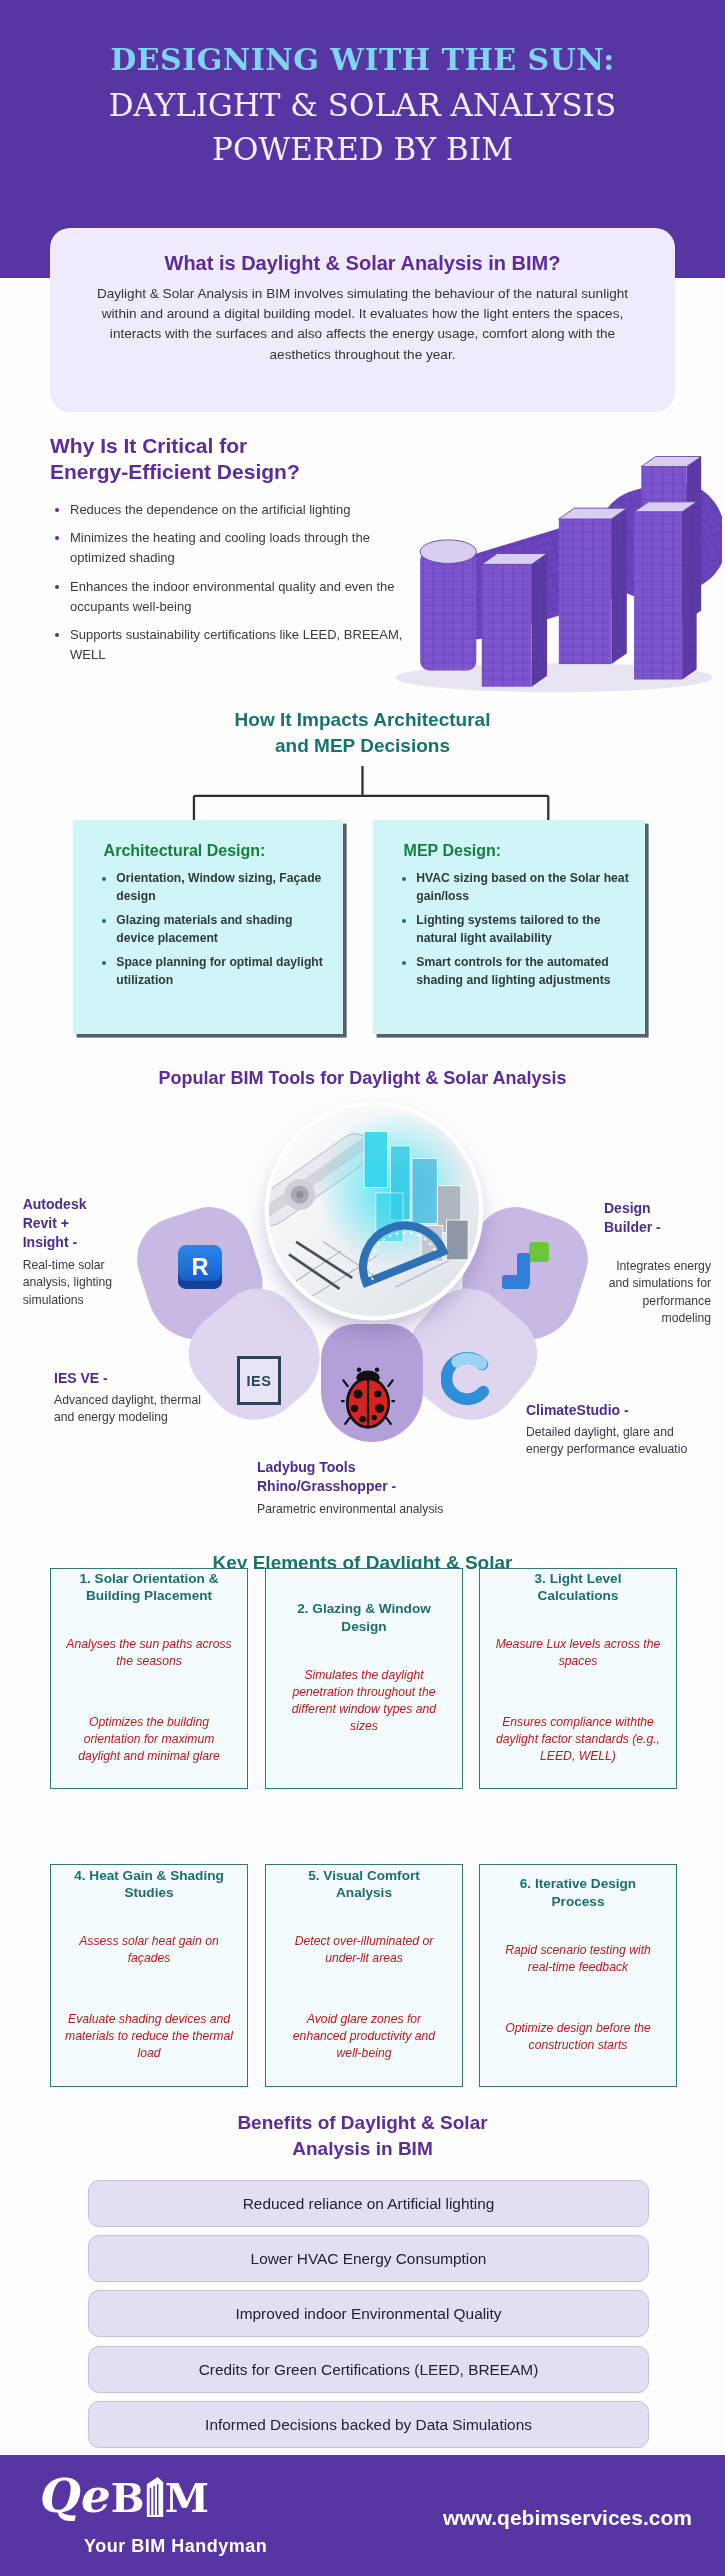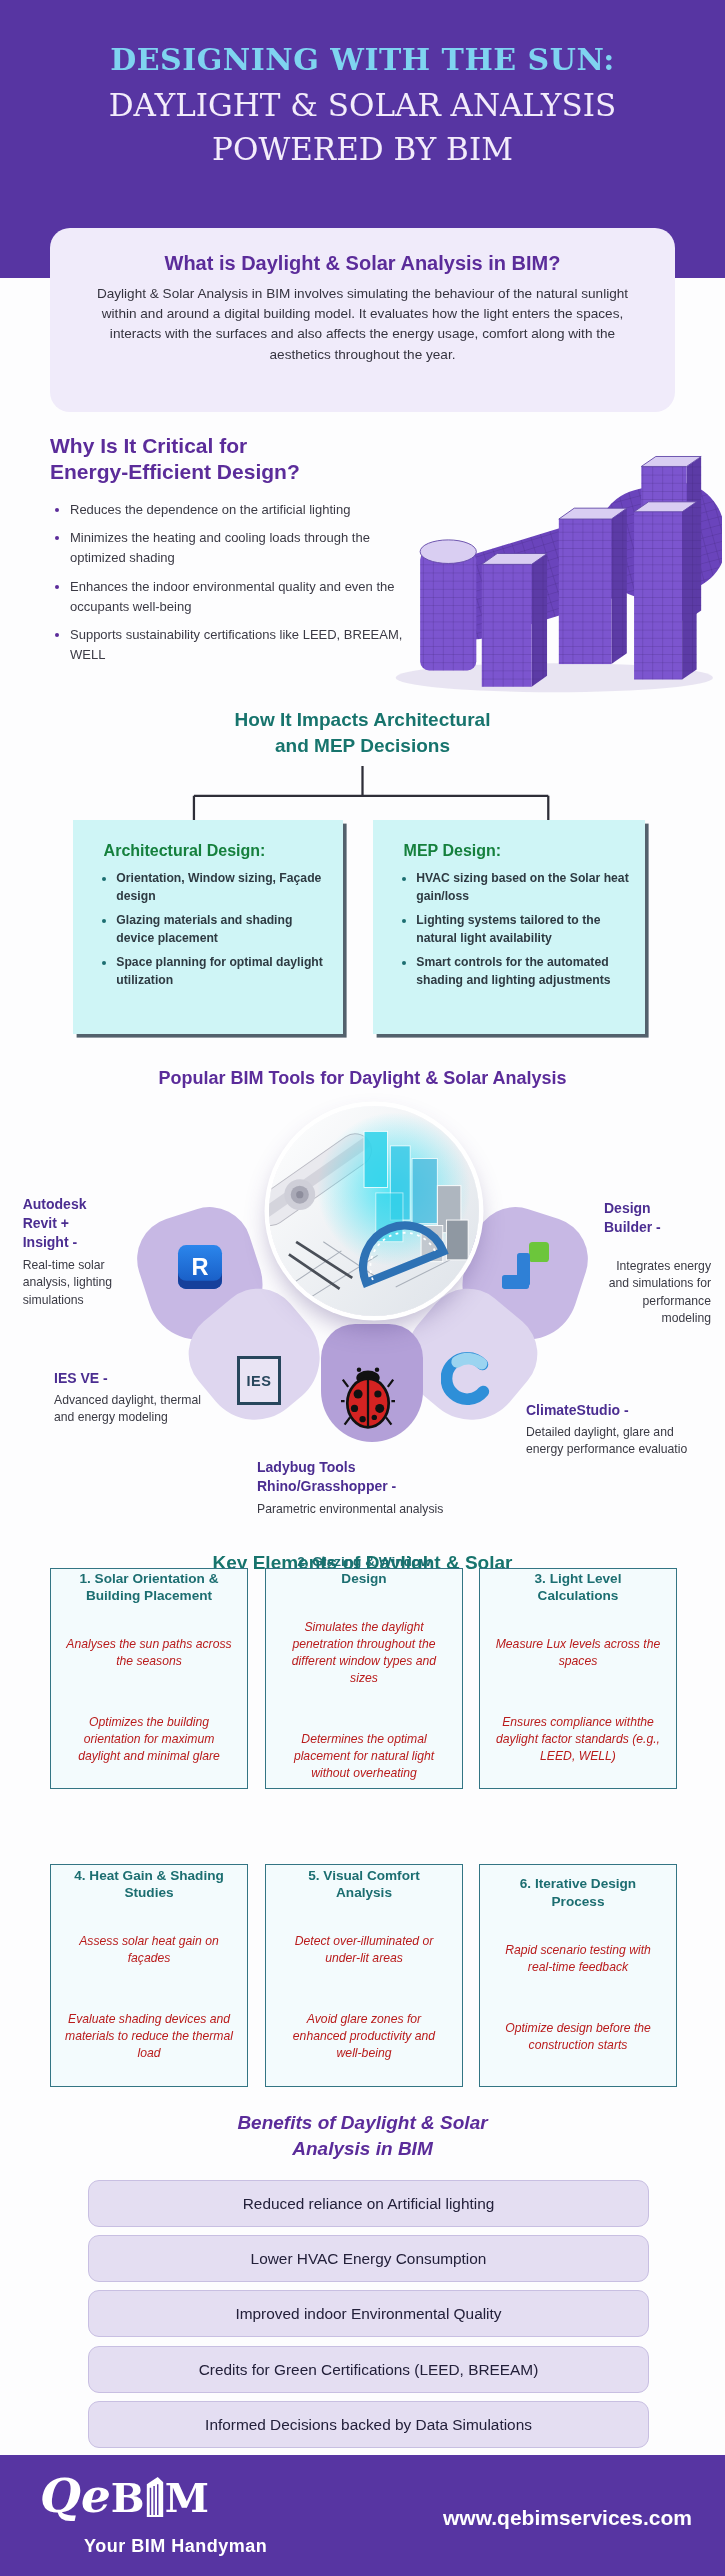--- a/index.html
+++ b/index.html
@@ -80,21 +80,21 @@
           box-sizing:border-box;display:flex;flex-direction:column;justify-content:center;
           padding:9px 12.7px;text-align:center;}
   .el-row1{top:1568px;height:221px;}
   .el-row2{top:1864px;height:223px;}
   .el-c1{left:50px;} .el-c2{left:265px;} .el-c3{left:479px;}
   .el-title{font-size:13.6px;font-weight:bold;color:#1c6e71;line-height:1.3;margin-bottom:9px;}
   .el-p{font-size:12.2px;color:#b91c1c;line-height:1.4;margin:22px 0;font-style:italic;}
 
   
   .benefits-h{position:absolute;left:0;top:2110px;width:725px;text-align:center;
-              font-size:19px;font-weight:bold;color:#5b2c9a;line-height:1.35;font-style:italic;}
+              font-size:19px;font-weight:bold;color:#5b2c9a;line-height:1.35;}
   .pill{position:absolute;left:88px;width:559px;height:45px;background:#e4def2;
         border:0.9px solid #c8bfe2;border-radius:11px;display:flex;align-items:center;
         justify-content:center;font-size:15.4px;color:#23203a;}
 
   
   .footer{position:absolute;left:0;top:2455px;width:725px;height:121px;background:#5735a2;}
   .logo{position:absolute;left:40px;top:20px;color:#fff;}
   .logo-row{display:flex;align-items:flex-end;}
   .logo-qe{font-family:"DejaVu Serif",serif;font-style:italic;font-weight:bold;font-size:47px;line-height:.9;}
   .logo-b,.logo-m{font-family:"DejaVu Serif",serif;font-weight:bold;font-size:40px;line-height:.95;}
@@ -311,21 +311,20 @@
   </div>
 
   <div class="el-box el-row1 el-c1">
     <div class="el-title">1. Solar Orientation &amp; Building Placement</div>
     <div class="el-p">Analyses the sun paths across the seasons</div>
     <div class="el-p">Optimizes the building orientation for maximum daylight and minimal glare</div>
   </div>
   <div class="el-box el-row1 el-c2">
     <div class="el-title">2. Glazing &amp; Window Design</div>
     <div class="el-p">Simulates the daylight penetration throughout the different window types and sizes</div>
-    <div class="el-p">Determines the optimal placement for natural light without overheating</div>
   </div>
   <div class="el-box el-row1 el-c3">
     <div class="el-title">3. Light Level Calculations</div>
     <div class="el-p">Measure Lux levels across the spaces</div>
     <div class="el-p">Ensures compliance withthe daylight factor standards (e.g., LEED, WELL)</div>
   </div>
   <div class="el-box el-row2 el-c1">
     <div class="el-title">4. Heat Gain &amp; Shading Studies</div>
     <div class="el-p">Assess solar heat gain on façades</div>
     <div class="el-p">Evaluate shading devices and materials to reduce the thermal load</div>

